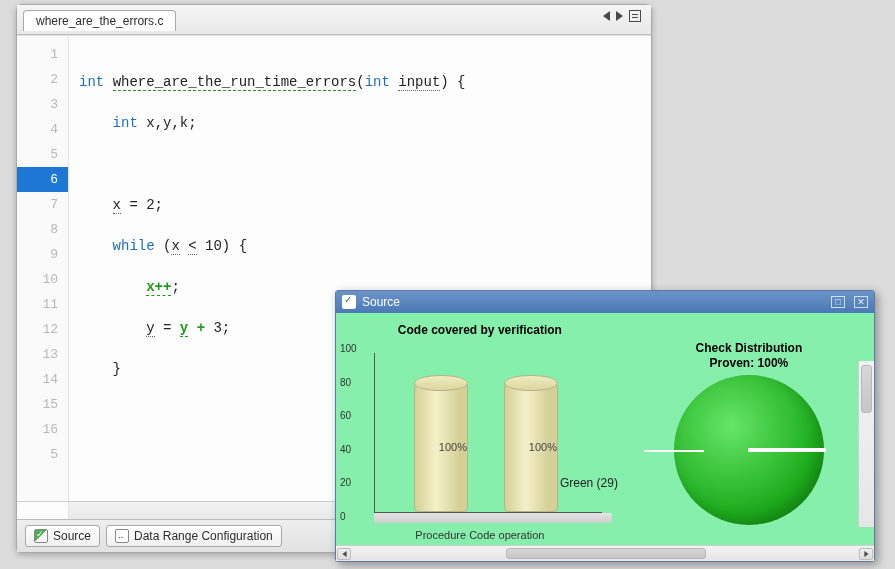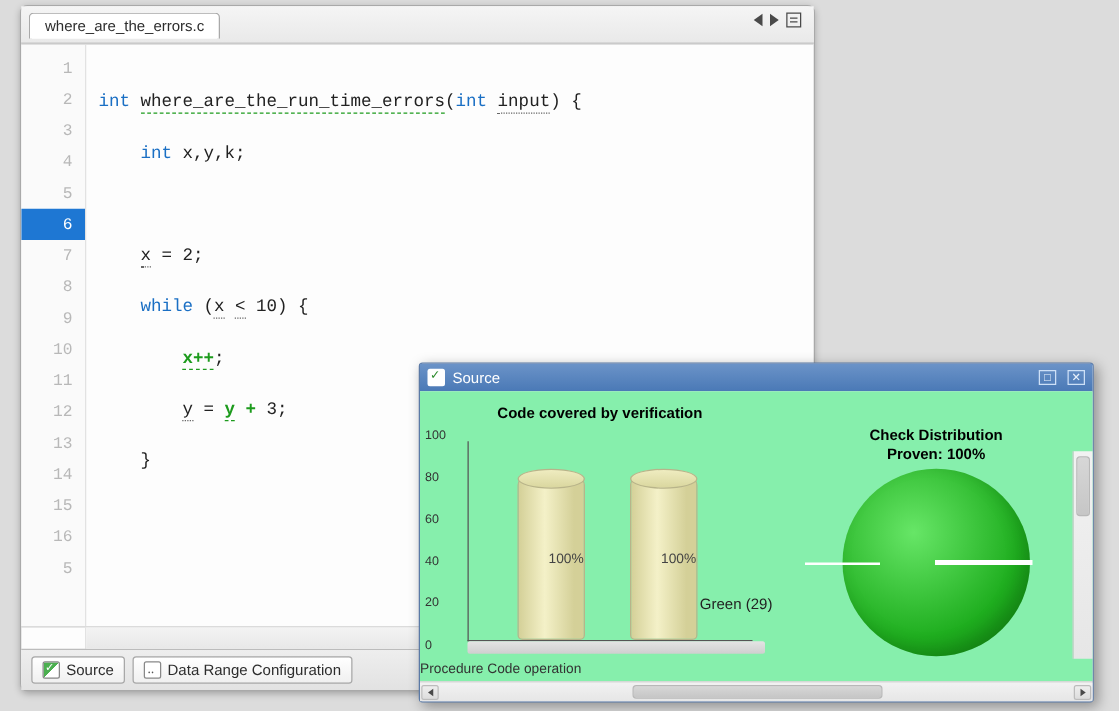--- a/index.html
+++ b/index.html
@@ -144,21 +144,21 @@
   .ticks { position:absolute; left:4px; top:36px; bottom:28px; width:34px; display:flex; flex-direction:column; justify-content:space-between; font-size:10px; color:#333; text-align:left;}
   .ticks div{height:0; transform:translateY(-6px);}
   .cyl {
     position:absolute; bottom:33px; width:54px;
     background:linear-gradient(90deg,#d4d098,#f4f1c8 40%,#d4d098 85%);
     border:1px solid #b8b48a; border-radius:6px 6px 4px 4px;
   }
   .cyl::before{ content:""; position:absolute; left:-1px; right:-1px; top:-8px; height:14px; border:1px solid #b8b48a; border-radius:50%; background:linear-gradient(#efecc0,#dad79f);}
   .cyl .lbl{ position:absolute; left:0; right:0; top:45%; text-align:right; font-size:11px; color:#444;}
   .platform{ position:absolute; left:38px; right:12px; bottom:22px; height:10px; background:linear-gradient(#e4e4e4,#cfcfcf); border-radius:2px;}
-  .xlabel{ position:absolute; left:0; right:0; bottom:4px; text-align:left; font-size:11px; color:#333;}
+  .xlabel{ position:absolute; left:0; right:0; bottom:4px; text-align:center; font-size:11px; color:#333;}
 
   .legend-line{ position:absolute; left:-30px; top:50%; width:60px; height:2px; background:#fff;}
   .legend-text{ position:absolute; left:-114px; top:46%; font-size:12px; color:#222; background:transparent;margin-top:32px;}
   .pie {
     width:150px; height:150px; border-radius:50%;
     background: radial-gradient(circle at 38% 34%, #67e667, #1fae1f 62%, #0a7e0a 100%);
     position:relative; margin-top:4px;
     box-shadow: inset -6px -6px 14px rgba(0,0,0,.15);
   }
   .pie .slit{ position:absolute; right:-2px; top:50%; width:78px; height:4px; background:#fff; transform:translateY(-50%);}

